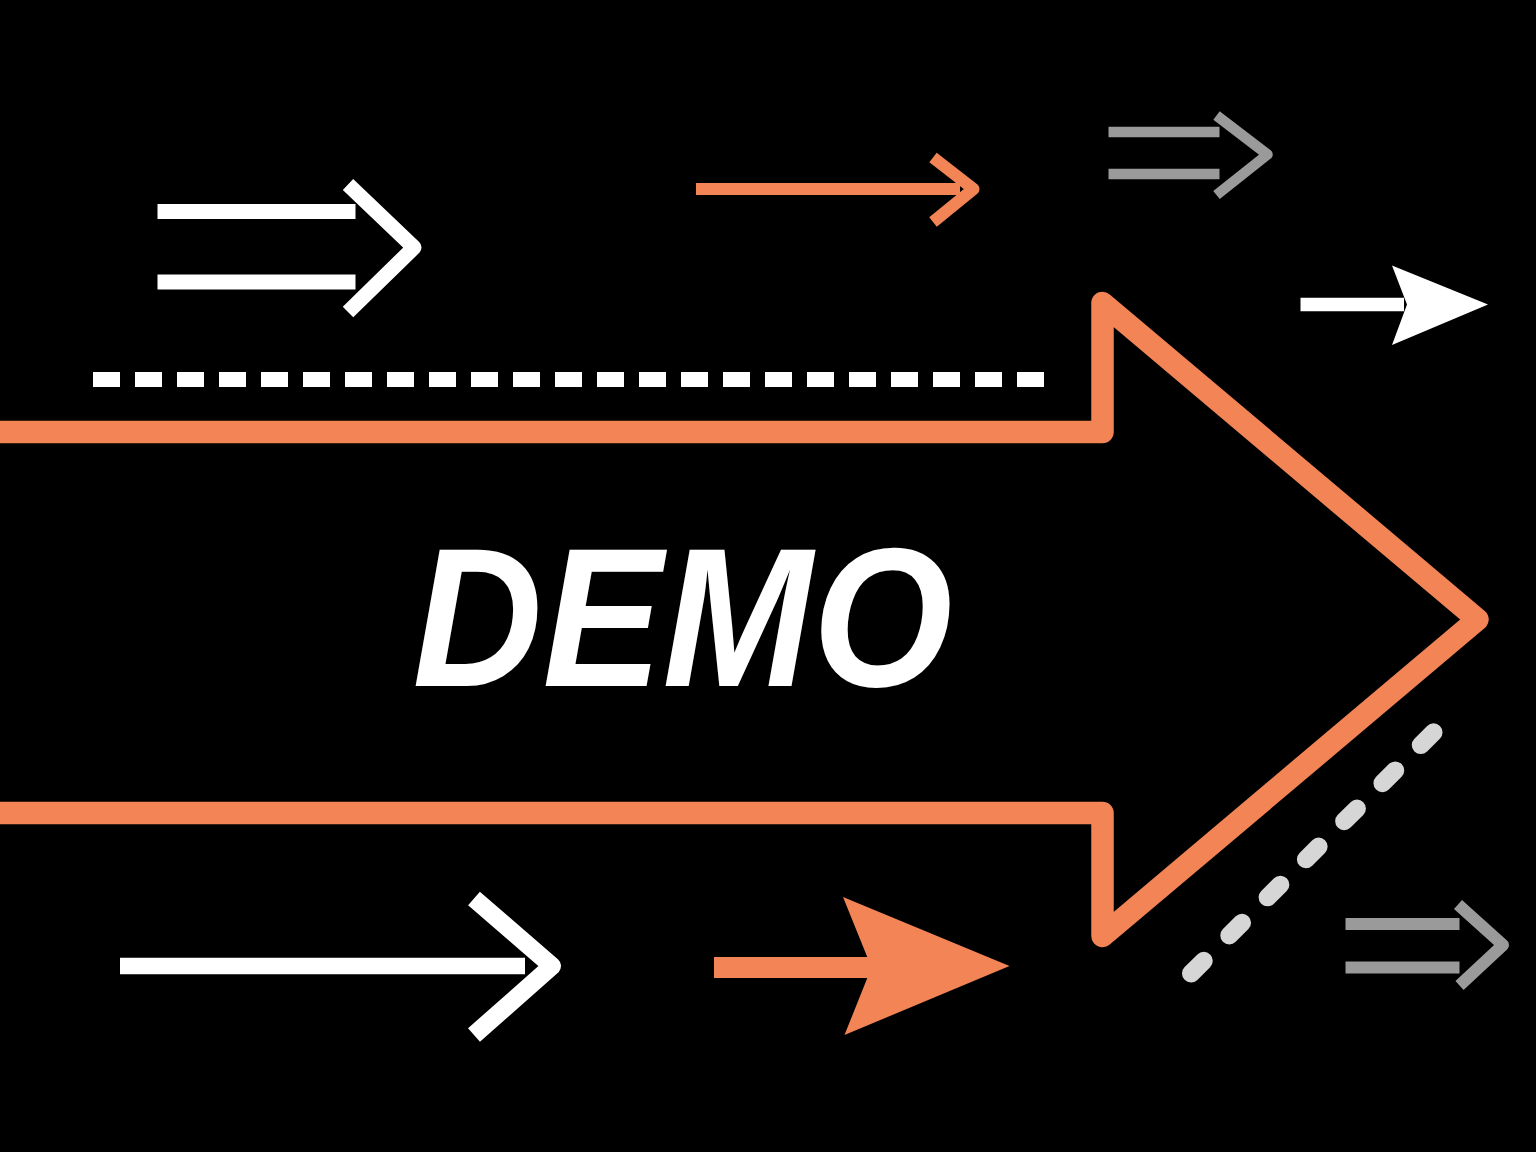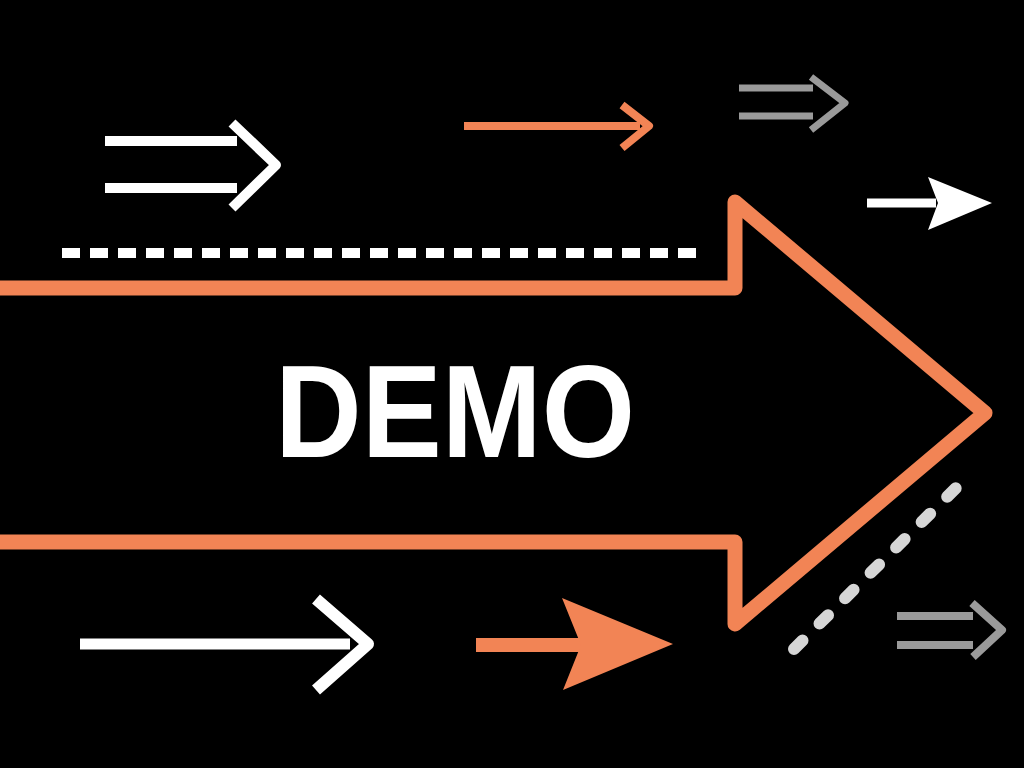--- a/index.html
+++ b/index.html
@@ -8,20 +8,21 @@
     background: var(--color-background, #000);
     width: 1024px;
     height: 768px;
     overflow: hidden;
   }
   .stage {
     position: relative;
     width: 1024px;
     height: 708px;
     background: var(--color-background, #000);
+    font-style: italic;
   }
   svg { display: block; }
 
   .s-orange { stroke: var(--color-orange, #F28455); }
   .s-white  { stroke: var(--color-white, #FFFFFF); }
   .s-gray   { stroke: var(--color-gray, #9A9A9A); }
   .s-lgray  { stroke: var(--color-light-gray, #D6D6D6); }
   .f-orange { fill: var(--color-orange, #F28455); }
   .f-white  { fill: var(--color-white, #FFFFFF); }
   .f-none   { fill: none; }

